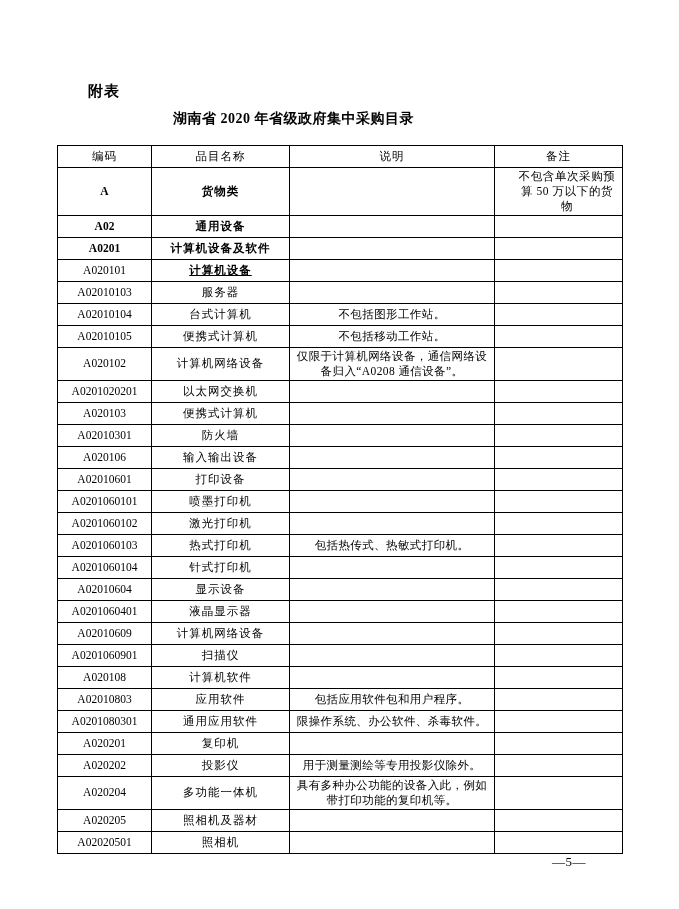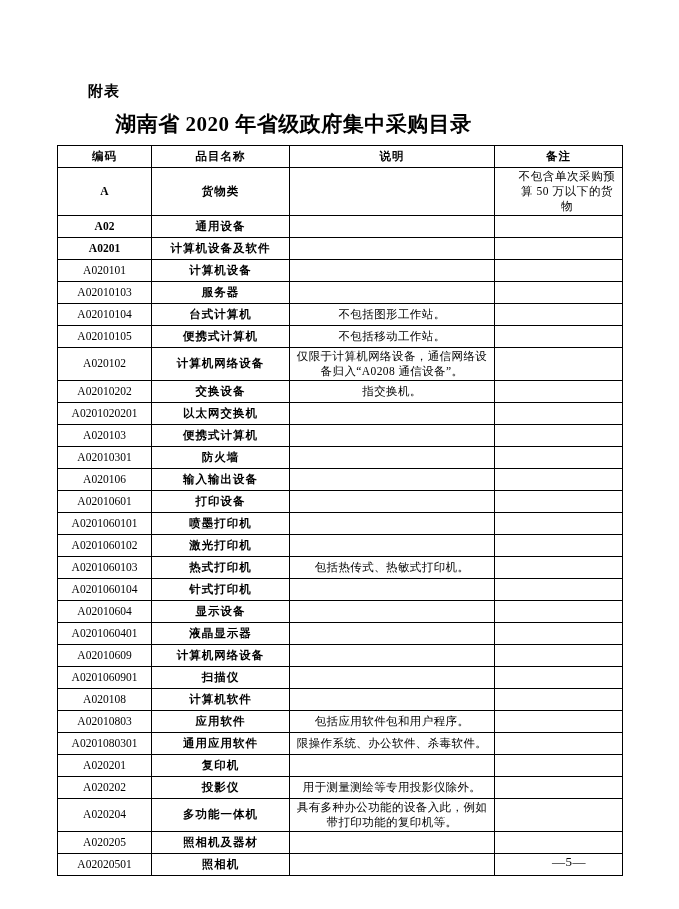--- a/index.html
+++ b/index.html
@@ -23,21 +23,21 @@
     font-size: 15px;
     font-weight: bold;
     letter-spacing: 1px;
   }
   .doc-title {
     position: absolute;
     left: 0;
     top: 110px;
     width: 587px;
     text-align: center;
-    font-size: 21px;
+    font-size: 14px;
     font-weight: bold;
     letter-spacing: 0.5px;
     white-space: nowrap;
   }
   table.catalog {
     position: absolute;
     left: 57px;
     top: 145px;
     width: 565px;
     border-collapse: collapse;
@@ -47,30 +47,30 @@
     border: 1px solid #000;
     text-align: center;
     vertical-align: middle;
     padding: 1px 3px;
     font-size: 11.5px;
     line-height: 1.3;
     height: 19px;
     overflow: hidden;
   }
   .catalog th {
-    font-weight: bold;
+    font-weight: normal;
     letter-spacing: 1px;
   }
   .catalog tr.tall th, .catalog tr.tall td { height: 29px; }
   .catalog td.code { letter-spacing: 0; }
-  .catalog td.name { letter-spacing: 1px; font-weight: bold; }
+  .catalog td.name { letter-spacing: 1px; }
   .catalog td.desc { letter-spacing: 0.4px; }
   .catalog td.note { letter-spacing: 0.6px; font-weight: normal; padding-left: 20px; }
   .catalog tr.bold td.code, .catalog tr.bold td.name { font-weight: bold; }
-  .catalog td.name.b { font-weight: bold; }
+  .catalog td.name.b { font-weight: bold; text-decoration: underline; }
   .page-number {
     position: absolute;
     left: 552px;
     top: 854px;
     font-size: 13px;
     letter-spacing: 0.5px;
   }
 </style>
 </head>
 <body>
@@ -137,26 +137,20 @@
         <td class="desc">不包括移动工作站。</td>
         <td class="note"></td>
       </tr>
       <tr class="tall">
         <td class="code">A020102</td>
         <td class="name">计算机网络设备</td>
         <td class="desc">仅限于计算机网络设备，通信网络设备归入“A0208 通信设备”。</td>
         <td class="note"></td>
       </tr>
       <tr>
-        <td class="code">A02010202</td>
-        <td class="name">交换设备</td>
-        <td class="desc">指交换机。</td>
-        <td class="note"></td>
-      </tr>
-      <tr>
         <td class="code">A0201020201</td>
         <td class="name">以太网交换机</td>
         <td class="desc"></td>
         <td class="note"></td>
       </tr>
       <tr>
         <td class="code">A020103</td>
         <td class="name">便携式计算机</td>
         <td class="desc"></td>
         <td class="note"></td>

